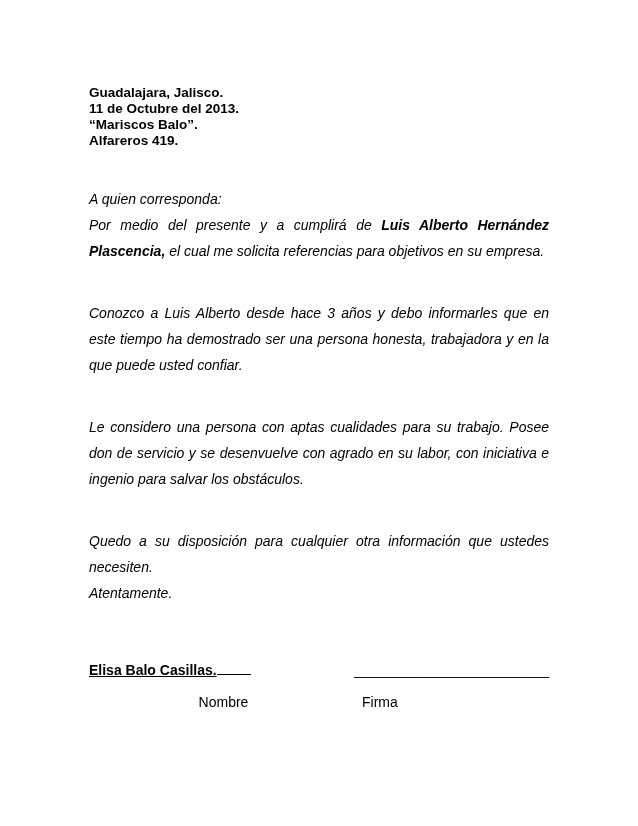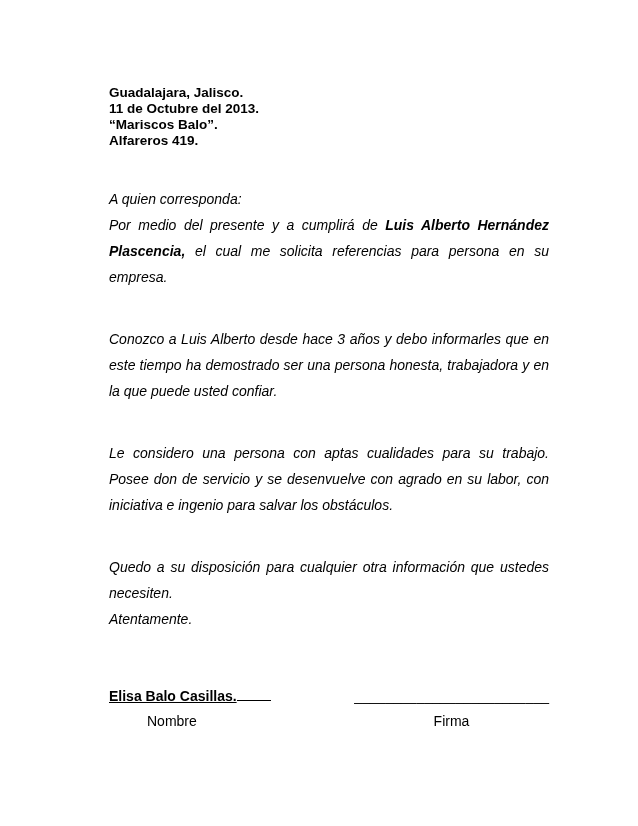--- a/index.html
+++ b/index.html
@@ -7,21 +7,20 @@
   body {
     font-family: "Liberation Sans", "DejaVu Sans", sans-serif;
     color: #000000;
   }
   .page {
     position: relative;
     width: 638px;
     height: 826px;
     background: #ffffff;
     overflow: hidden;
-    padding-left: 20px;
   }
   .content {
     padding: 85px 89px 0 89px;
   }
   .header-block {
     font-weight: bold;
     font-size: 13.5px;
     line-height: 16px;
   }
   .body-block {
@@ -61,23 +60,23 @@
     border-bottom: 1px solid #000;
     height: 15px;
     vertical-align: baseline;
   }
   .sig-right .sig-line {
     letter-spacing: 0;
     white-space: pre;
   }
   .labels-row {
     display: flex;
-    justify-content: space-between;
+    justify-content: center;
     font-size: 14px;
-    margin-top: 9px;
+    margin-top: 16px;
     gap: 34px;
   }
   .label-nombre {
     padding-left: 38px;
   }
   .label-firma {
     width: 195px;
     text-align: center;
   }
 </style>
@@ -92,21 +91,21 @@
       <div>11 de Octubre del 2013.</div>
       <div>“Mariscos Balo”.</div>
       <div>Alfareros 419.</div>
     </div>
 
     <div class="body-block">
 
       <div class="para salutation">A quien corresponda:</div>
 
       <div class="para closing-line">
-        <span>Por medio del presente y a cumplirá de  </span><span class="bold-name">Luis Alberto Hernández Plascencia,</span><span> el cual me solicita referencias para persona en su empresa.</span>
+        <span>Por medio del presente y a cumplirá de  </span><span class="bold-name">Luis Alberto Hernández Plascencia,</span><span> el cual me solicita referencias para objetivos en su empresa.</span>
       </div>
 
       <div class="para">Conozco a Luis Alberto desde hace 3 años y debo informarles que en este tiempo ha demostrado ser una persona honesta, trabajadora y en la que puede usted confiar.</div>
 
       <div class="para">Le considero una persona con aptas cualidades para  su trabajo. Posee don de servicio y se desenvuelve con agrado en su labor, con iniciativa e ingenio para salvar los obstáculos.</div>
 
 
       <div class="para">Quedo a su disposición para cualquier otra información que ustedes necesiten.</div>
 
       <div>Atentamente.</div>

